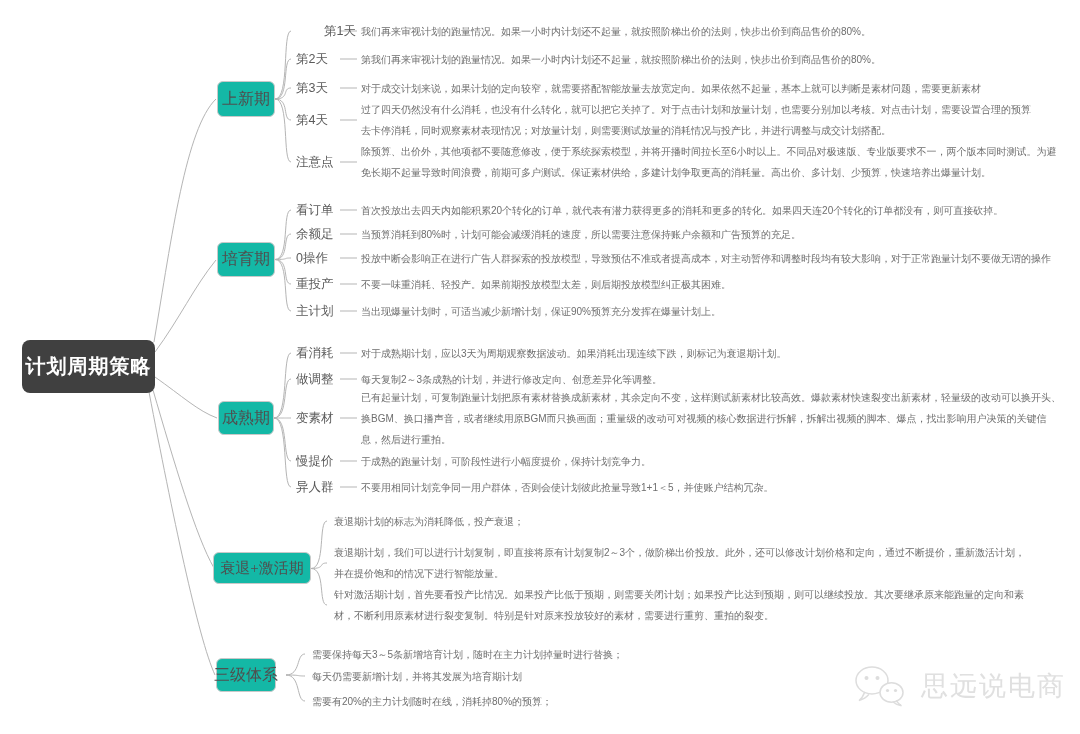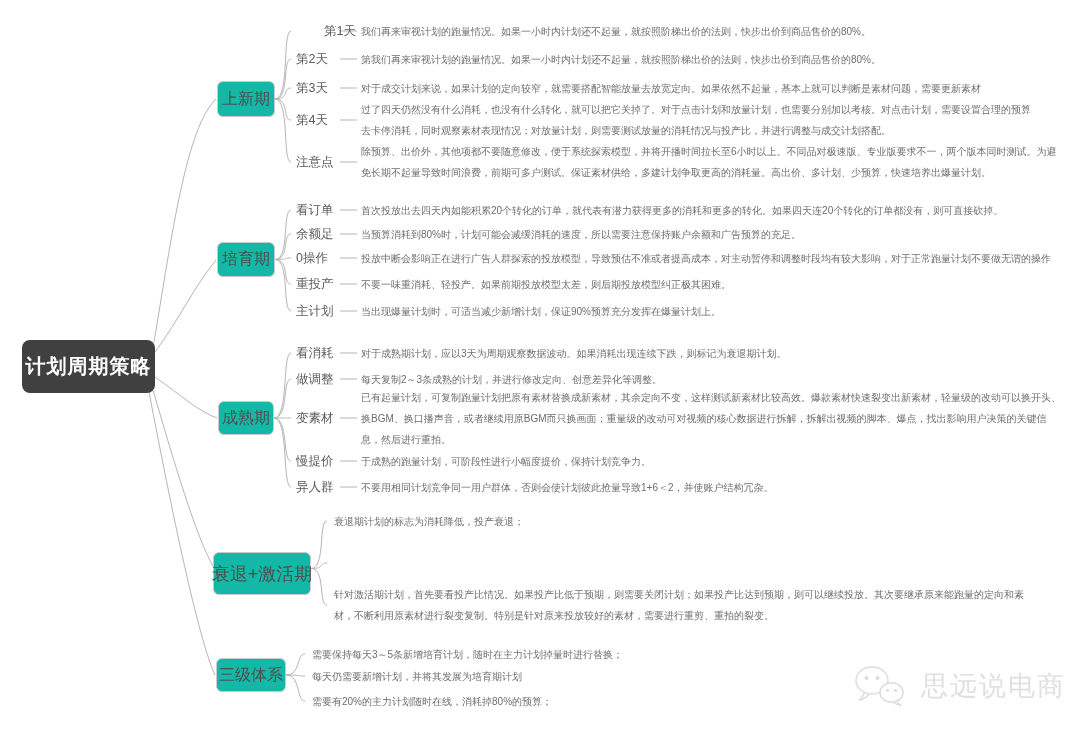--- a/index.html
+++ b/index.html
@@ -116,21 +116,22 @@
     <div class="node-box" style="left: 218px; top: 401px; width: 56px; height: 34px;">成熟期</div>
     <div class="child-label" style="left: 296px; top: 353px;">看消耗</div>
     <div class="child-text nowrap" style="left: 361px; top: 353px;">对于成熟期计划，应以3天为周期观察数据波动。如果消耗出现连续下跌，则标记为衰退期计划。</div>
     <div class="child-label" style="left: 296px; top: 379px; text-align: right;">做调整</div>
     <div class="child-text nowrap" style="left: 361px; top: 379px;">每天复制2～3条成熟的计划，并进行修改定向、创意差异化等调整。</div>
     <div class="child-label" style="left: 296px; top: 418px;">变素材</div>
     <div class="child-text" style="left: 361px; top: 418px; width: 700px;">已有起量计划，可复制跑量计划把原有素材替换成新素材，其余定向不变，这样测试新素材比较高效。爆款素材快速裂变出新素材，轻量级的改动可以换开头、换BGM、换口播声音，或者继续用原BGM而只换画面；重量级的改动可对视频的核心数据进行拆解，拆解出视频的脚本、爆点，找出影响用户决策的关键信息，然后进行重拍。</div>
     <div class="child-label" style="left: 296px; top: 461px;">慢提价</div>
     <div class="child-text nowrap" style="left: 361px; top: 461px;">于成熟的跑量计划，可阶段性进行小幅度提价，保持计划竞争力。</div>
     <div class="child-label" style="left: 296px; top: 487px;">异人群</div>
-    <div class="child-text nowrap" style="left: 361px; top: 487px;">不要用相同计划竞争同一用户群体，否则会使计划彼此抢量导致1+6＜2，并使账户结构冗杂。</div>
-    <div class="node-box" style="left: 213px; top: 552px; width: 98px; height: 43px; font-size: 18px;">衰退+激活期</div>
+    <div class="child-text nowrap" style="left: 361px; top: 487px;">不要用相同计划竞争同一用户群体，否则会使计划彼此抢量导致1+1＜5，并使账户结构冗杂。</div>
+    <div class="node-box" style="left: 213px; top: 552px; width: 98px; height: 32px; font-size: 15px; font-family: Liberation Serif, serif;">衰退+激活期</div>
     <div class="child-text nowrap" style="left: 334px; top: 521px;">衰退期计划的标志为消耗降低，投产衰退；</div>
+    <div class="child-text" style="left: 334px; top: 563px; width: 695px;">衰退期计划，我们可以进行计划复制，即直接将原有计划复制2～3个，做阶梯出价投放。此外，还可以修改计划价格和定向，通过不断提价，重新激活计划，并在提价饱和的情况下进行智能放量。</div>
     <div class="child-text" style="left: 334px; top: 605px; width: 695px;">针对激活期计划，首先要看投产比情况。如果投产比低于预期，则需要关闭计划；如果投产比达到预期，则可以继续投放。其次要继承原来能跑量的定向和素材，不断利用原素材进行裂变复制。特别是针对原来投放较好的素材，需要进行重剪、重拍的裂变。</div>
-    <div class="node-box" style="left: 216px; top: 658px; width: 70px; height: 34px;">三级体系</div>
+    <div class="node-box" style="left: 216px; top: 658px; width: 60px; height: 34px;">三级体系</div>
     <div class="child-text nowrap" style="left: 312px; top: 654px;">需要保持每天3～5条新增培育计划，随时在主力计划掉量时进行替换；</div>
     <div class="child-text nowrap" style="left: 312px; top: 676px;">每天仍需要新增计划，并将其发展为培育期计划</div>
     <div class="child-text nowrap" style="left: 312px; top: 701px;">需要有20%的主力计划随时在线，消耗掉80%的预算；</div>
   </div>
 
 </body></html>

